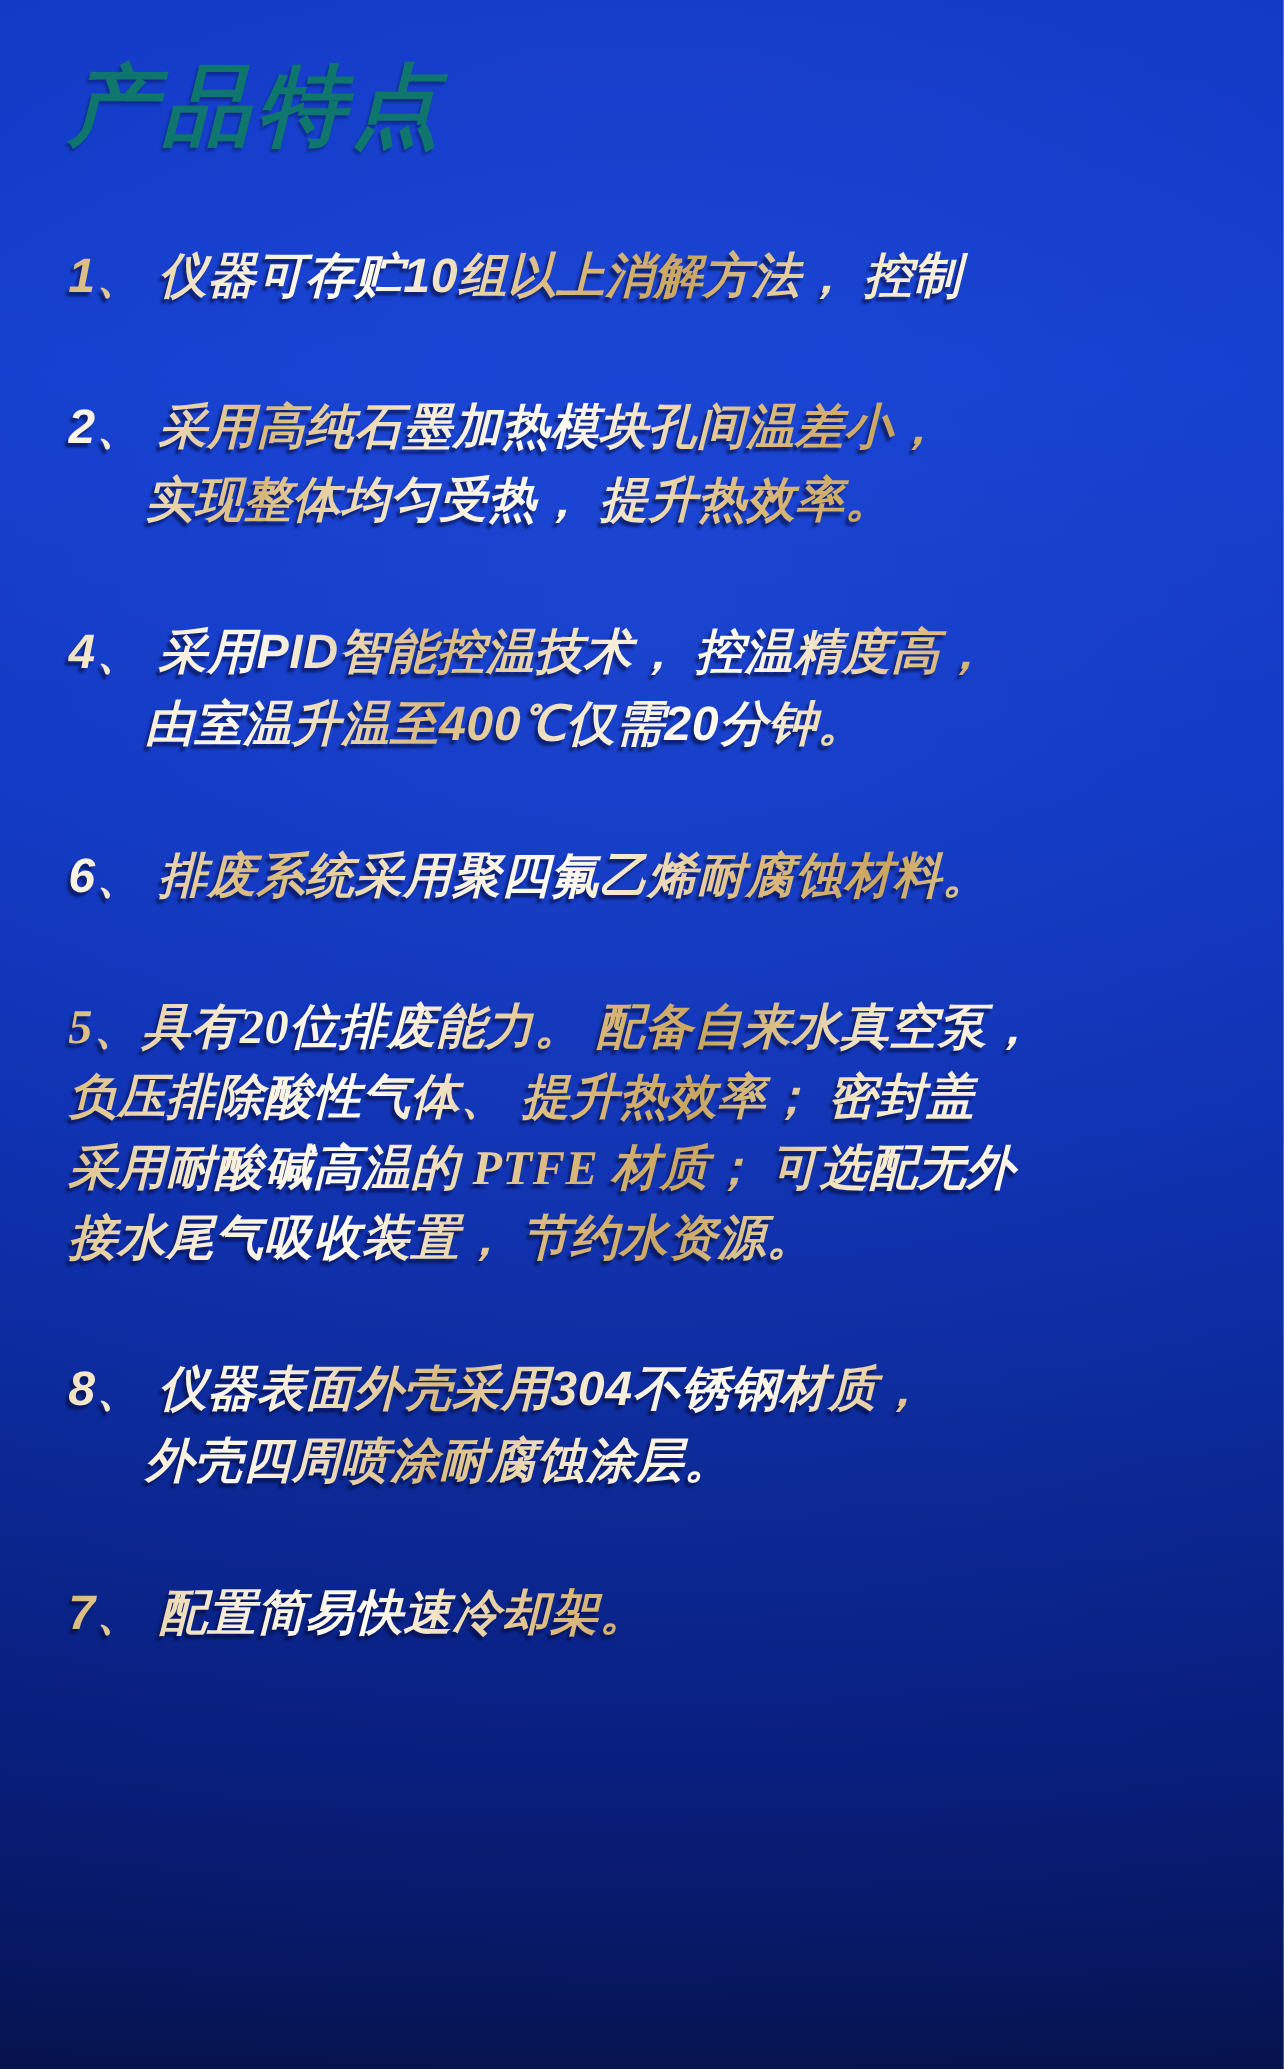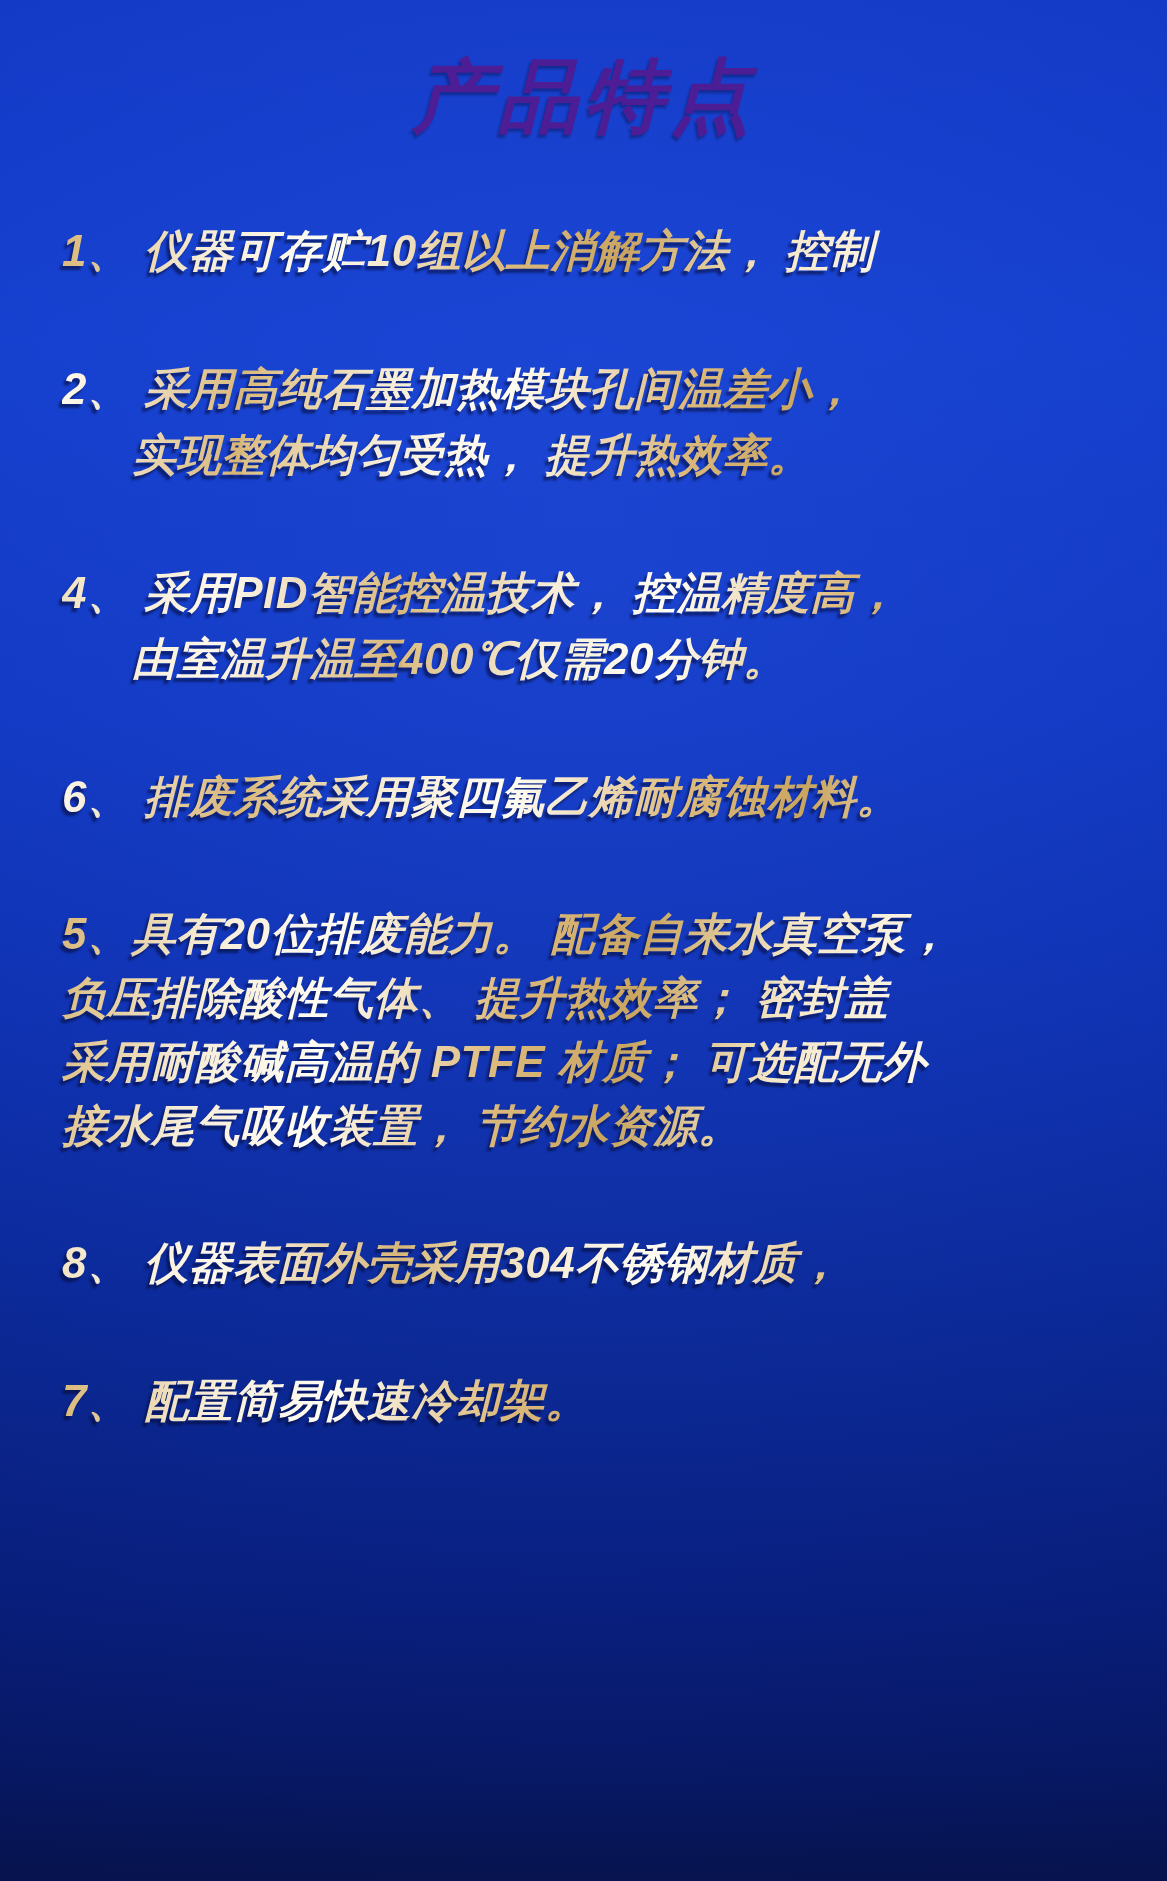--- a/index.html
+++ b/index.html
@@ -32,27 +32,26 @@
   }
   .page {
     position: relative;
     box-sizing: border-box;
     width: 100%;
     height: 100%;
     padding: 52px 60px 0 62px;
   }
   .title {
     margin: 0 0 76px 0;
-    text-align: center;
     font-size: 80px;
     line-height: 1.12;
     font-weight: bold;
     font-style: italic;
     letter-spacing: 6px;
-    color: #4c1d95;
+    color: #0f766e;
     filter: drop-shadow(-2px 3px 1px rgba(3, 8, 45, 0.35));
   }
   .features { position: relative; }
   .item {
     margin-bottom: 72px;
     font-size: 44px;
     line-height: 66px;
     font-weight: bold;
     font-style: italic;
     letter-spacing: 0.5px;
@@ -73,21 +72,21 @@
       -webkit-background-clip: text;
       background-clip: text;
       color: transparent;
     }
   }
   
   .item:nth-child(2n)   { background-position: 180px 0; }
   .item:nth-child(3n)   { background-position: 340px 0; }
   .line { white-space: nowrap; }
   .line.cont { padding-left: 70px; }   
-  .item.tight { line-height: 64px; }   
+  .item.tight { line-height: 64px; font-family: Liberation Serif, serif; }   
   .item.last { margin-bottom: 0; }
 </style>
 </head>
 <body>
 
 <div class="page">
   <h1 class="title">产品特点</h1>
 
   <section class="features">
 
@@ -111,20 +110,21 @@
 
     <div class="item tight">
       <div class="line">5、具有20位排废能力。 配备自来水真空泵，</div>
       <div class="line">负压排除酸性气体、 提升热效率； 密封盖</div>
       <div class="line">采用耐酸碱高温的 PTFE 材质； 可选配无外</div>
       <div class="line">接水尾气吸收装置， 节约水资源。</div>
     </div>
 
     <div class="item">
       <div class="line">8、 仪器表面外壳采用304不锈钢材质，</div>
+      <div class="line cont">外壳四周喷涂耐腐蚀涂层。</div>
     </div>
 
     <div class="item last">
       <div class="line">7、 配置简易快速冷却架。</div>
     </div>
 
   </section>
 </div>
 
 </body></html>

